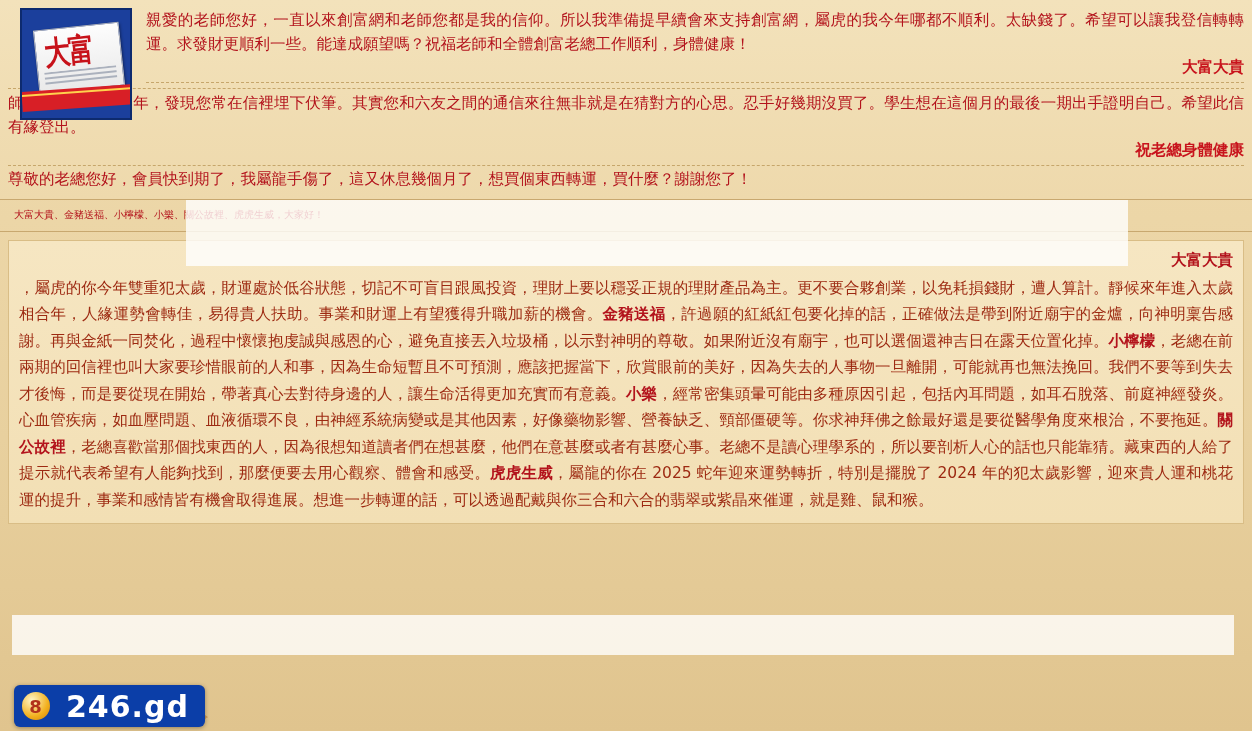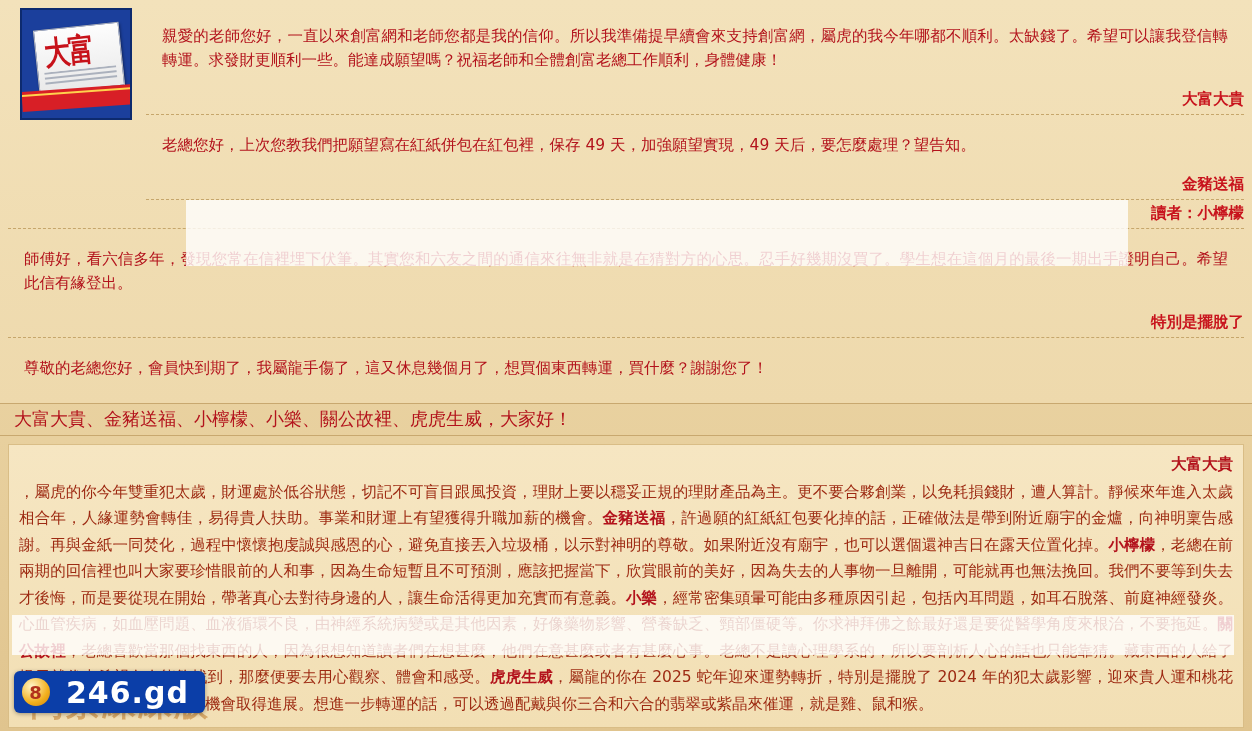--- a/index.html
+++ b/index.html
@@ -87,23 +87,23 @@
     background: #ffd34d;
   }
 
   .letters {
     margin-left: 138px;
   }
   .letter {
     border-bottom: 1px dashed #c6a66b;
     padding: 2px 0 3px 0;
   }
-  .letter:last-child { border-bottom: none; }
+  .letter:last-child { border-bottom: none; font-family: Liberation Mono, monospace; }
   .letter p {
-    margin: 16px;
+    margin: 0;
     color: #b3131c;
     font-size: 15.5px;
     line-height: 24px;
     text-align: justify;
     text-justify: inter-ideograph;
   }
   .sig {
     display: block;
     text-align: right;
     color: #c8141d;
@@ -113,21 +113,21 @@
   }
   .letter.full {
     margin-left: -138px;
   }
   .letter.full p:first-child { text-indent: 0; }
 
   
   .greeting {
     padding: 3px 8px 4px 14px;
     color: #b3131c;
-    font-size: 18px;
+    font-size: 10px;
     line-height: 24px;
     border-bottom: 1px solid #c8a86f;
   }
 
   
   .reply {
     position: relative;
     margin: 8px 8px 0 8px;
     padding: 6px 10px 10px 10px;
     background: linear-gradient(180deg, #f6e6c2 0%, #f2dfb4 100%);
@@ -155,21 +155,21 @@
   .wm {
     position: absolute;
     left: 0;
     bottom: 0;
     width: 1252px;
     height: 58px;
   }
   .wm .site {
     position: absolute;
     left: 14px;
-    bottom: 18px;
+    bottom: 4px;
     height: 42px;
     padding: 0 16px 0 52px;
     display: flex;
     align-items: center;
     background: #0b3ea8;
     border-radius: 6px;
     color: #ffffff;
     font-size: 30px;
     font-weight: bold;
     letter-spacing: 1px;
@@ -245,33 +245,28 @@
       <div class="ribbon"></div>
     </div>
 
     <div class="letters">
 
       <div class="letter">
         <p>親愛的老師您好，一直以來創富網和老師您都是我的信仰。所以我準備提早續會來支持創富網，屬虎的我今年哪都不順利。太缺錢了。希望可以讓我登信轉轉運。求發財更順利一些。能達成願望嗎？祝福老師和全體創富老總工作順利，身體健康！</p>
         <span class="sig">大富大貴</span>
       </div>
 
-      <div class="letter">
-        <p>老總您好，上次您教我們把願望寫在紅紙併包在紅包裡，保存 49 天，加強願望實現，49 天后，要怎麼處理？望告知。</p>
-        <span class="sig">金豬送福</span>
-      </div>
 
       <div class="letter full">
-        <span class="sig">讀者：小檸檬</span>
       </div>
 
 
       <div class="letter full">
         <p>師傅好，看六信多年，發現您常在信裡埋下伏筆。其實您和六友之間的通信來往無非就是在猜對方的心思。忍手好幾期沒買了。學生想在這個月的最後一期出手證明自己。希望此信有緣登出。</p>
-        <span class="sig">特別是擺脫了</span>
+        <span class="sig">祝老總身體健康</span>
       </div>
 
       <div class="letter full">
         <p>尊敬的老總您好，會員快到期了，我屬龍手傷了，這又休息幾個月了，想買個東西轉運，買什麼？謝謝您了！</p>
       </div>
 
     </div>
   </div>
 
   <div class="greeting">大富大貴、金豬送福、小檸檬、小樂、關公故裡、虎虎生威，大家好！</div>

